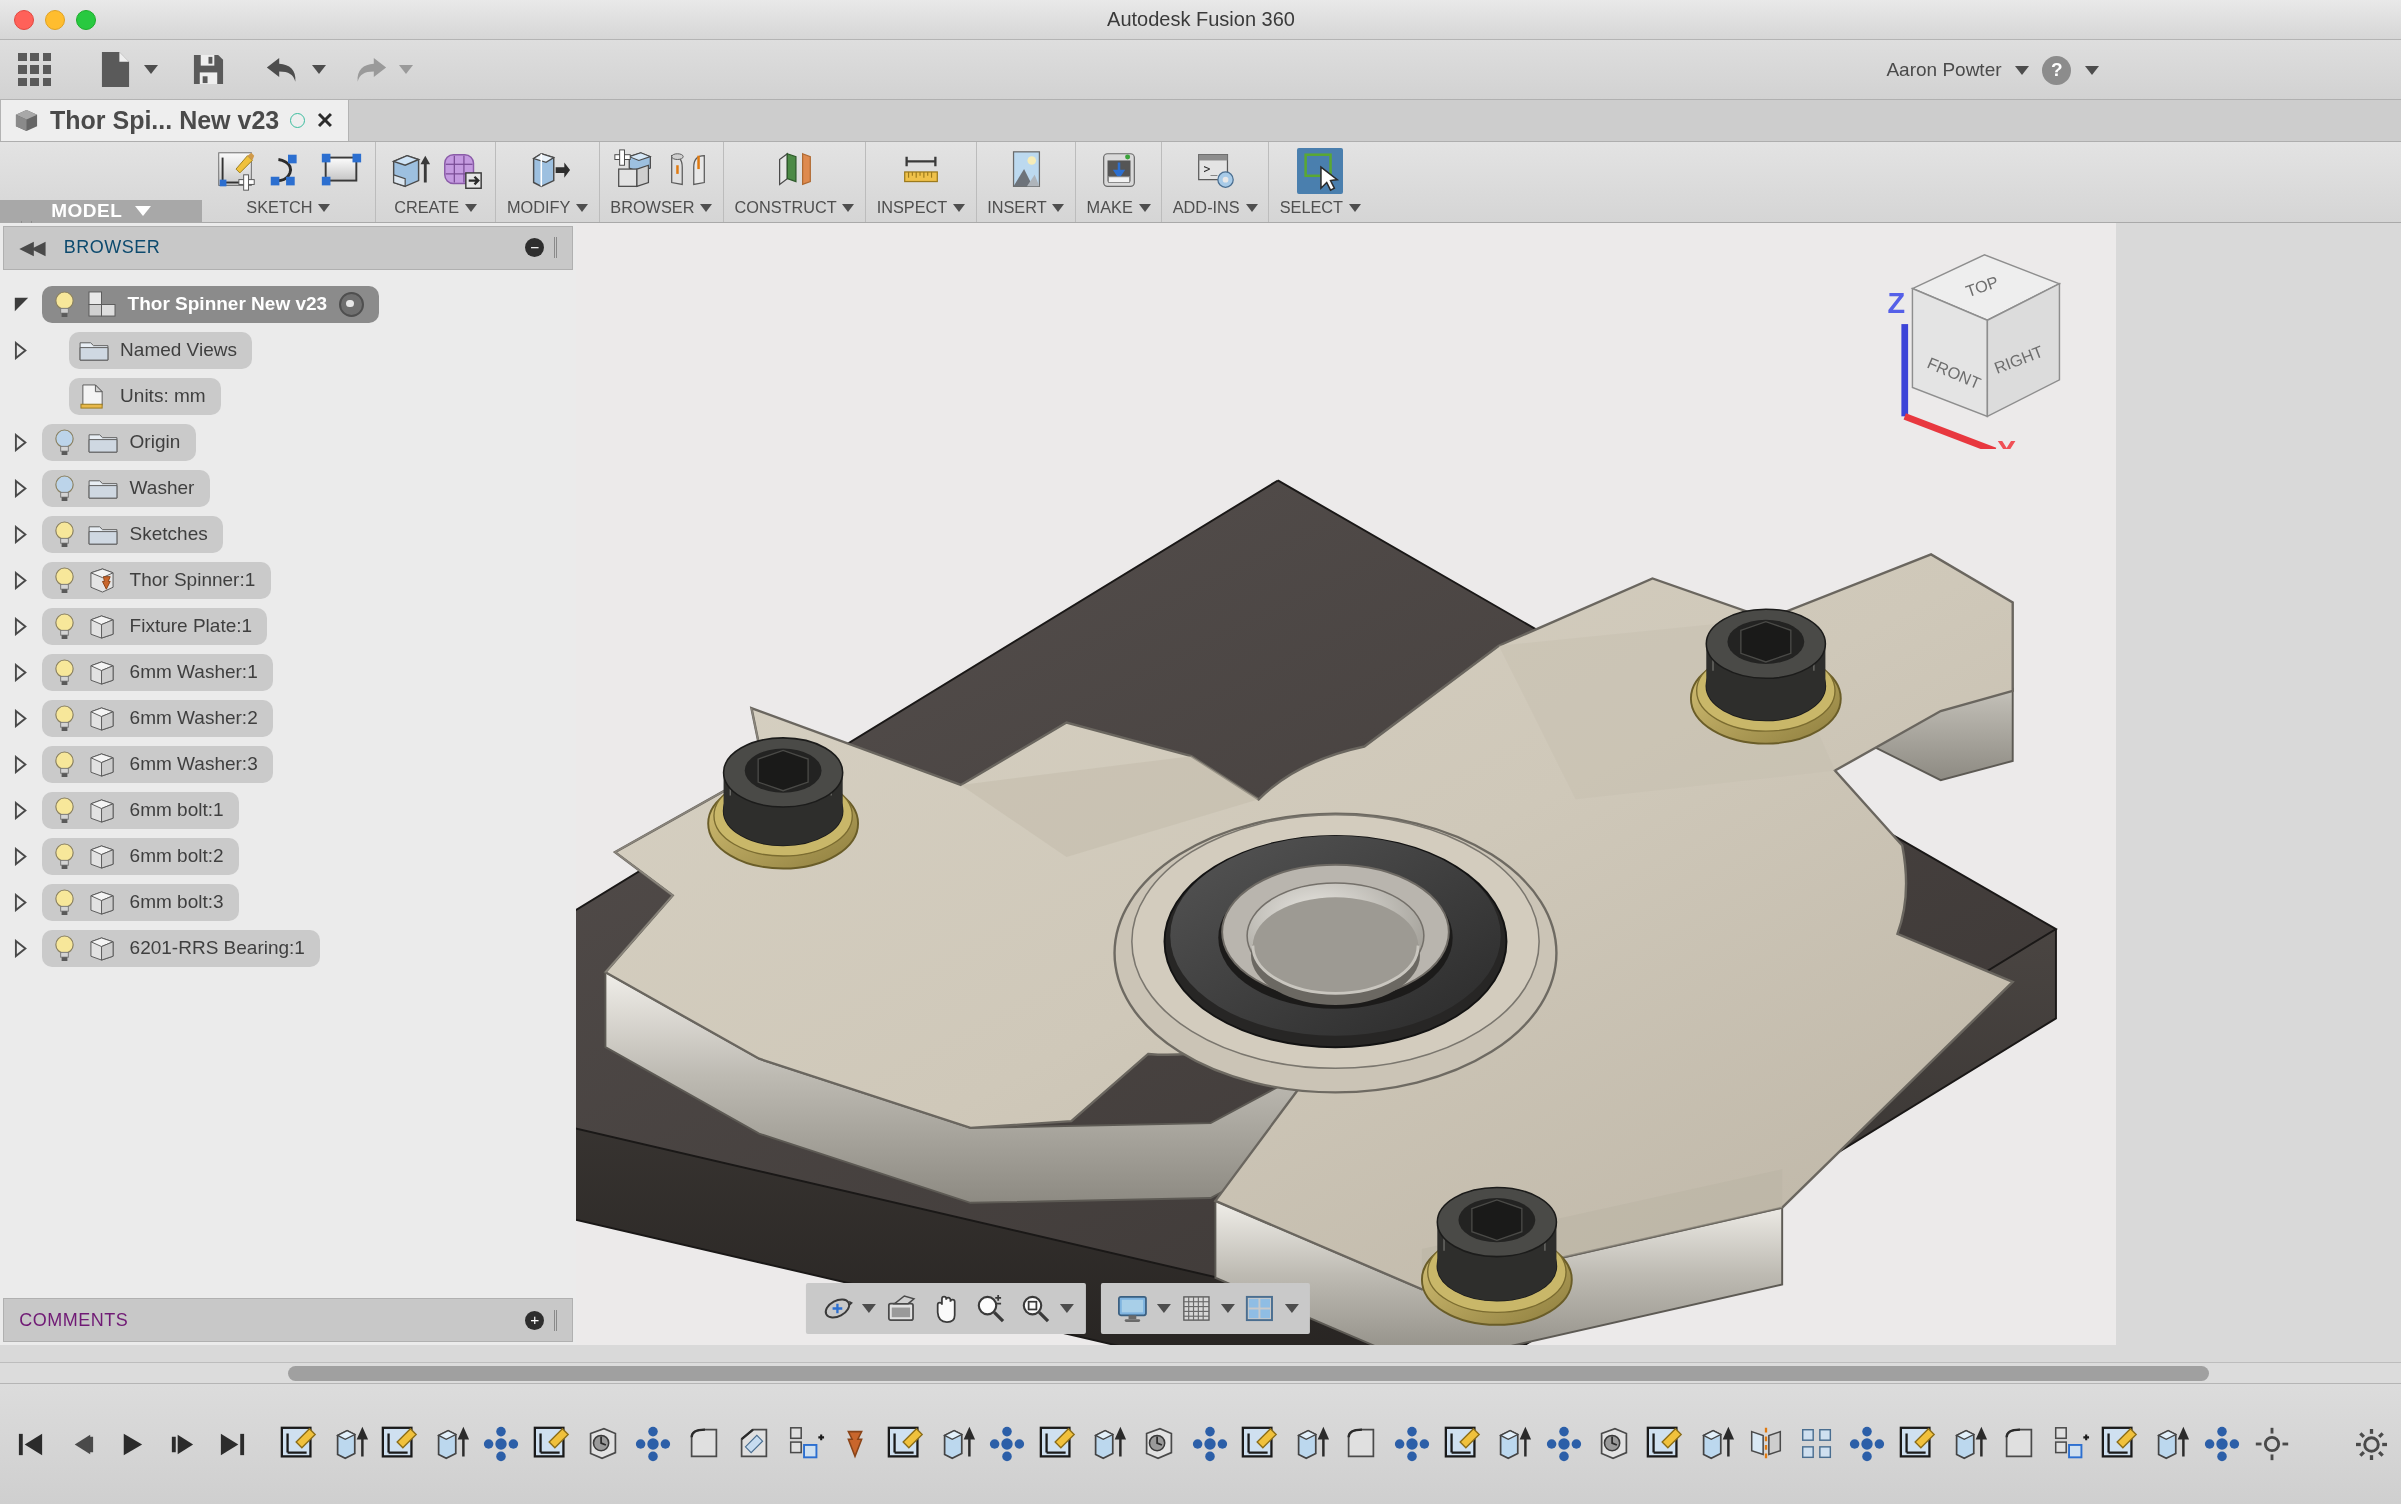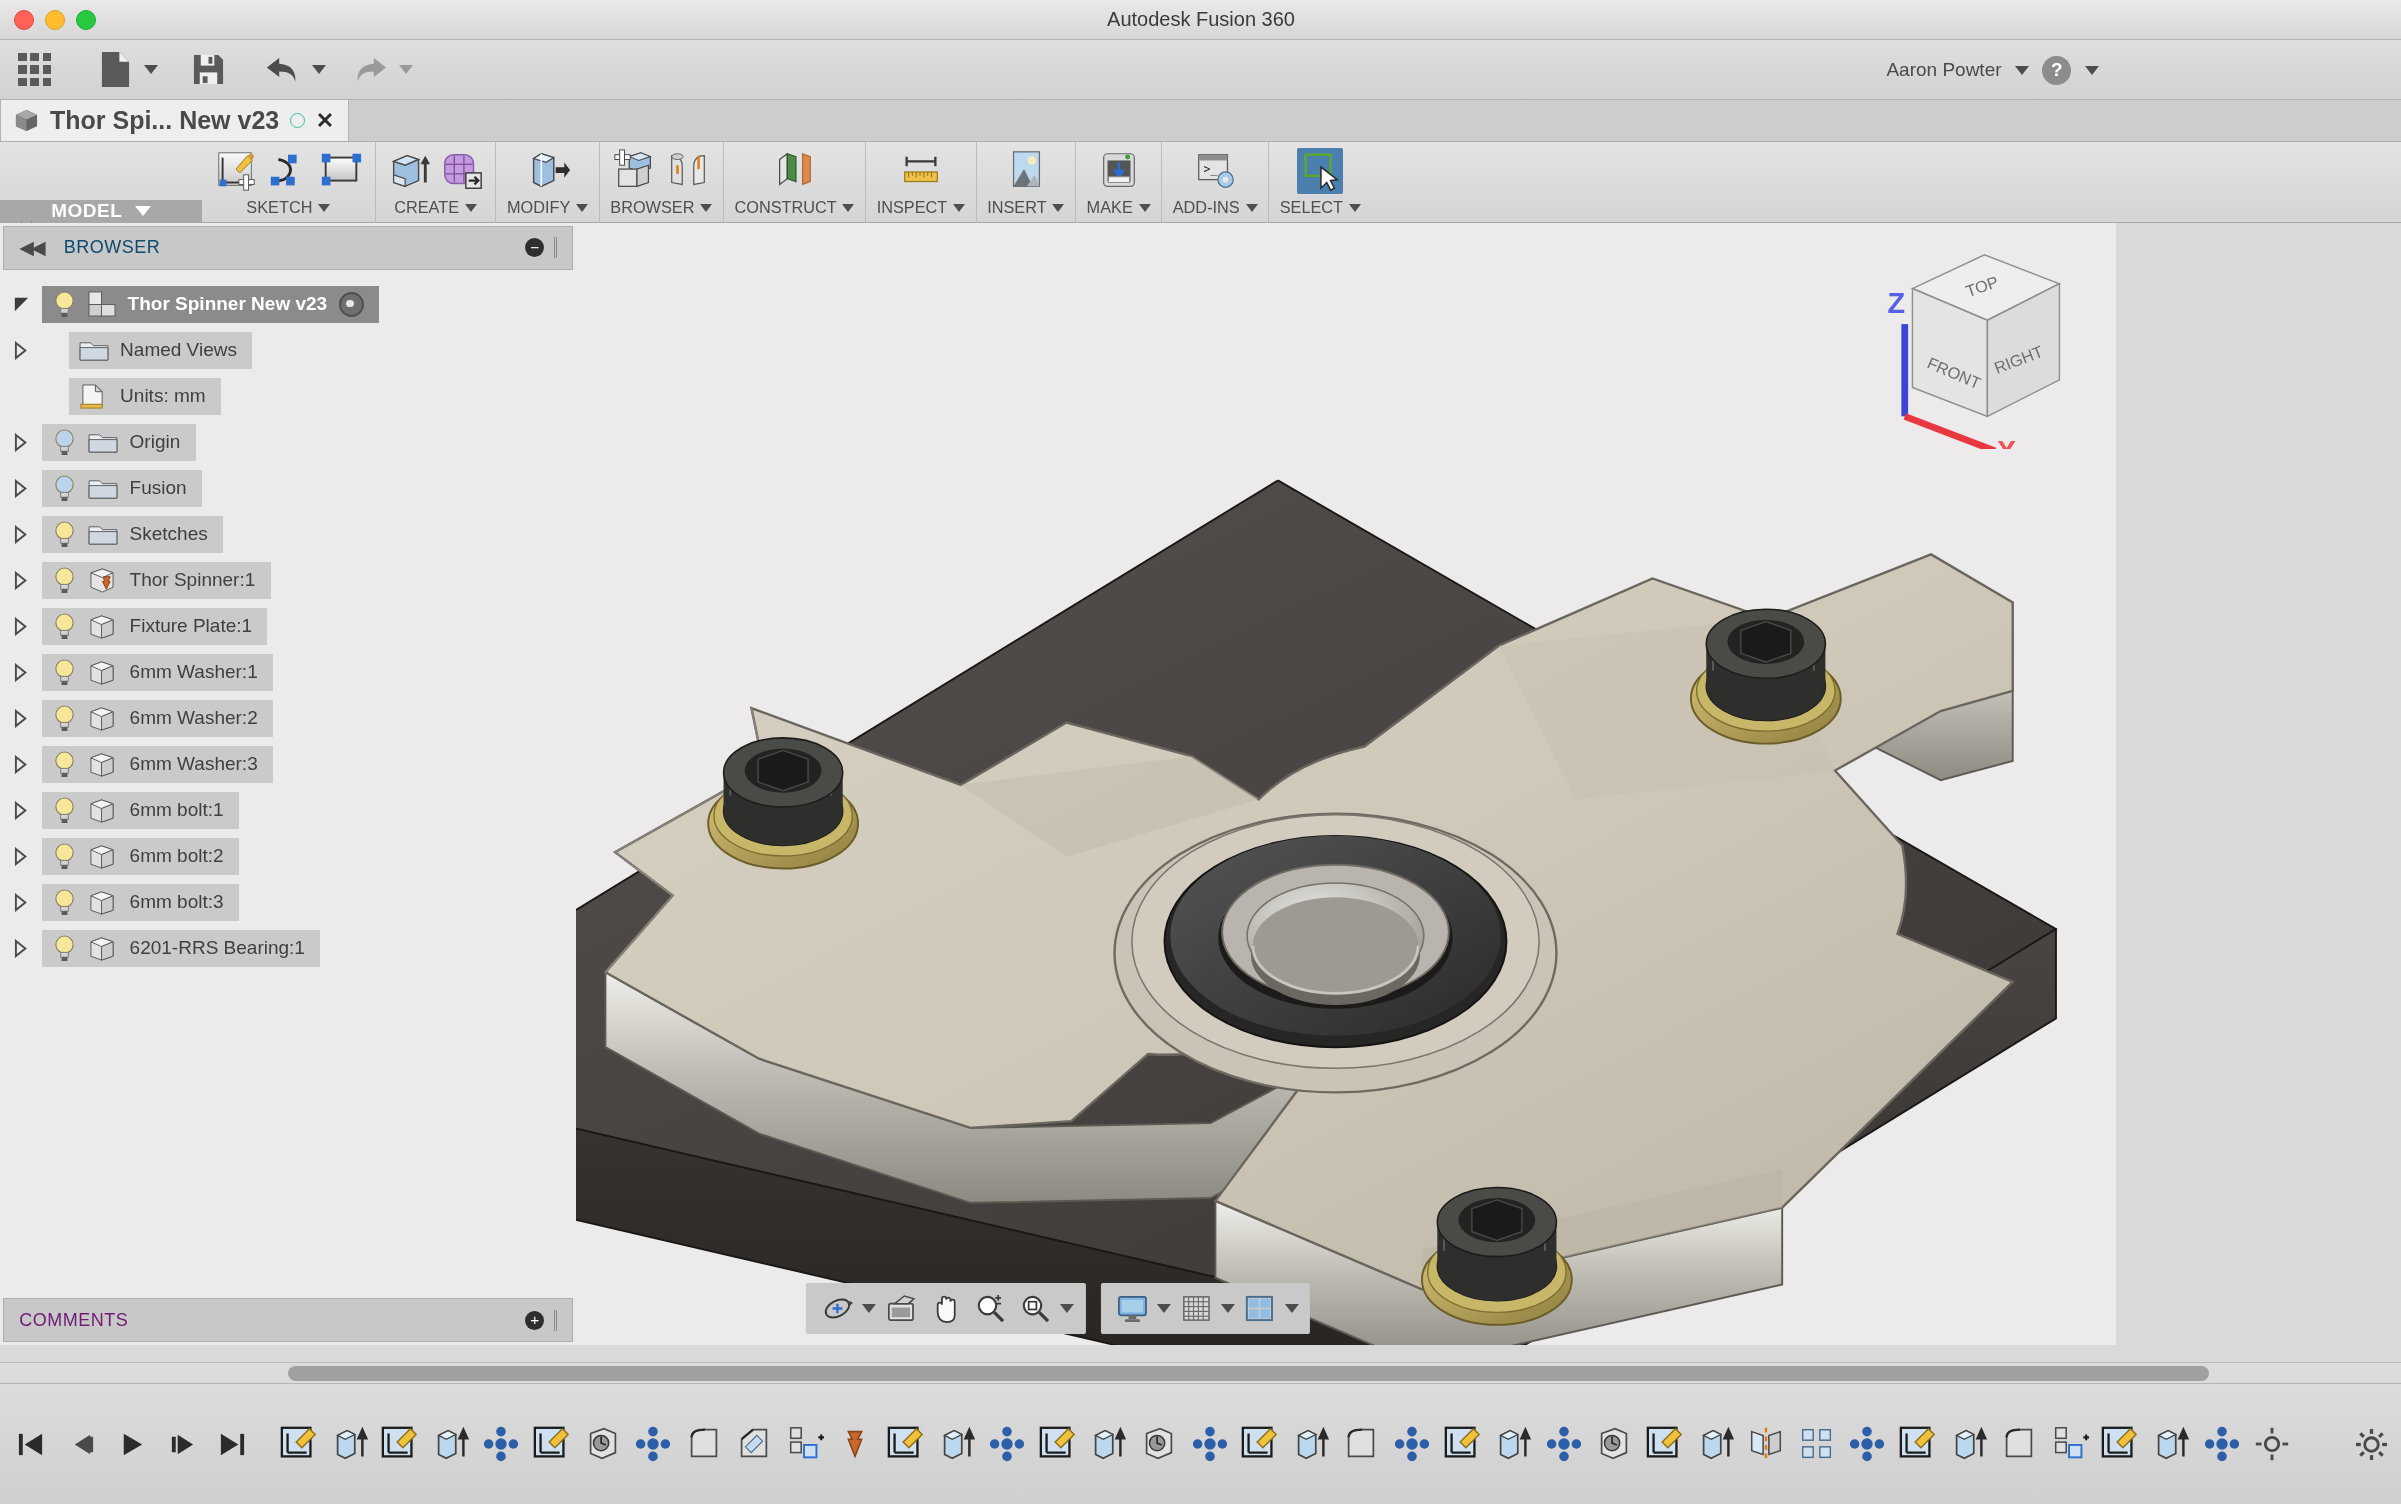--- a/index.html
+++ b/index.html
@@ -135,21 +135,21 @@
   .trow {
     display:flex; align-items:center; height:46px; cursor:pointer;
     padding-left:0; font-size:19px; color:#3f3f3f;
   }
   .trow .expander {
     width:42px; display:flex; justify-content:center; align-items:center;
     flex-shrink:0; cursor:pointer;
   }
   .tpill {
     display:flex; align-items:center; gap:11.5px; background:#cacaca;
-    height:37px; padding:0 15.4px 0 9.6px; border-radius:0;
+    height:37px; padding:0 15.4px 0 9.6px; border-radius:10px;
   }
   .tpill.root { background:#8b8b8b; color:#fff; font-weight:bold; }
   .tlabel { white-space:nowrap; }
   .bulb { width:25px;height:29px;position:relative;flex-shrink:0; }
   .folder-ico { width:30px;height:24px;flex-shrink:0;position:relative; }
   .comp-ico { width:28px;height:26px;flex-shrink:0;position:relative; }
   .eye-ico {
     width:25px;height:25px;border-radius:50%;border:2.9px solid #4f4f4f;
     background:#6f6f6f; position:relative;flex-shrink:0;
   }
@@ -890,21 +890,21 @@
             <span class="tpill" style="margin-left: 0px;">
               <span class="bulb"><svg width="25" height="29" viewBox="0 0 26 30">
                   <circle cx="13" cy="11" r="9" fill="#bcd4ea" stroke="#8a8060" stroke-width="1.2"></circle>
                   <rect x="9" y="19" width="8" height="5" fill="#d4d4d4" stroke="#7a7a7a"></rect>
                   <rect x="10" y="24" width="6" height="4" fill="#5a5a5a"></rect>
                 </svg></span>
               <span class="folder-ico"><svg width="30" height="24" viewBox="0 0 31 25">
                   <path d="M1 5 h11 l3 3 h15 v15 h-29 z" fill="#e8eef4" stroke="#5a5a5a"></path>
                   <path d="M1 10 h29 v13 h-29 z" fill="#cfd8e2" stroke="#5a5a5a"></path>
                 </svg></span>
-              <span class="tlabel">Fusion</span>
+              <span class="tlabel">Washer</span>
             </span>
           </div>
           <div class="trow">
             <span class="expander">
               <svg width="17.3" height="19" viewBox="0 0 18 20">
                 <path d="M4 2 L14 10 L4 18 Z" fill="none" stroke="#4a4a4a" stroke-width="2"></path>
               </svg>
             </span>
             <span class="tpill" style="margin-left: 0px;">
               <span class="bulb"><svg width="25" height="29" viewBox="0 0 26 30">

